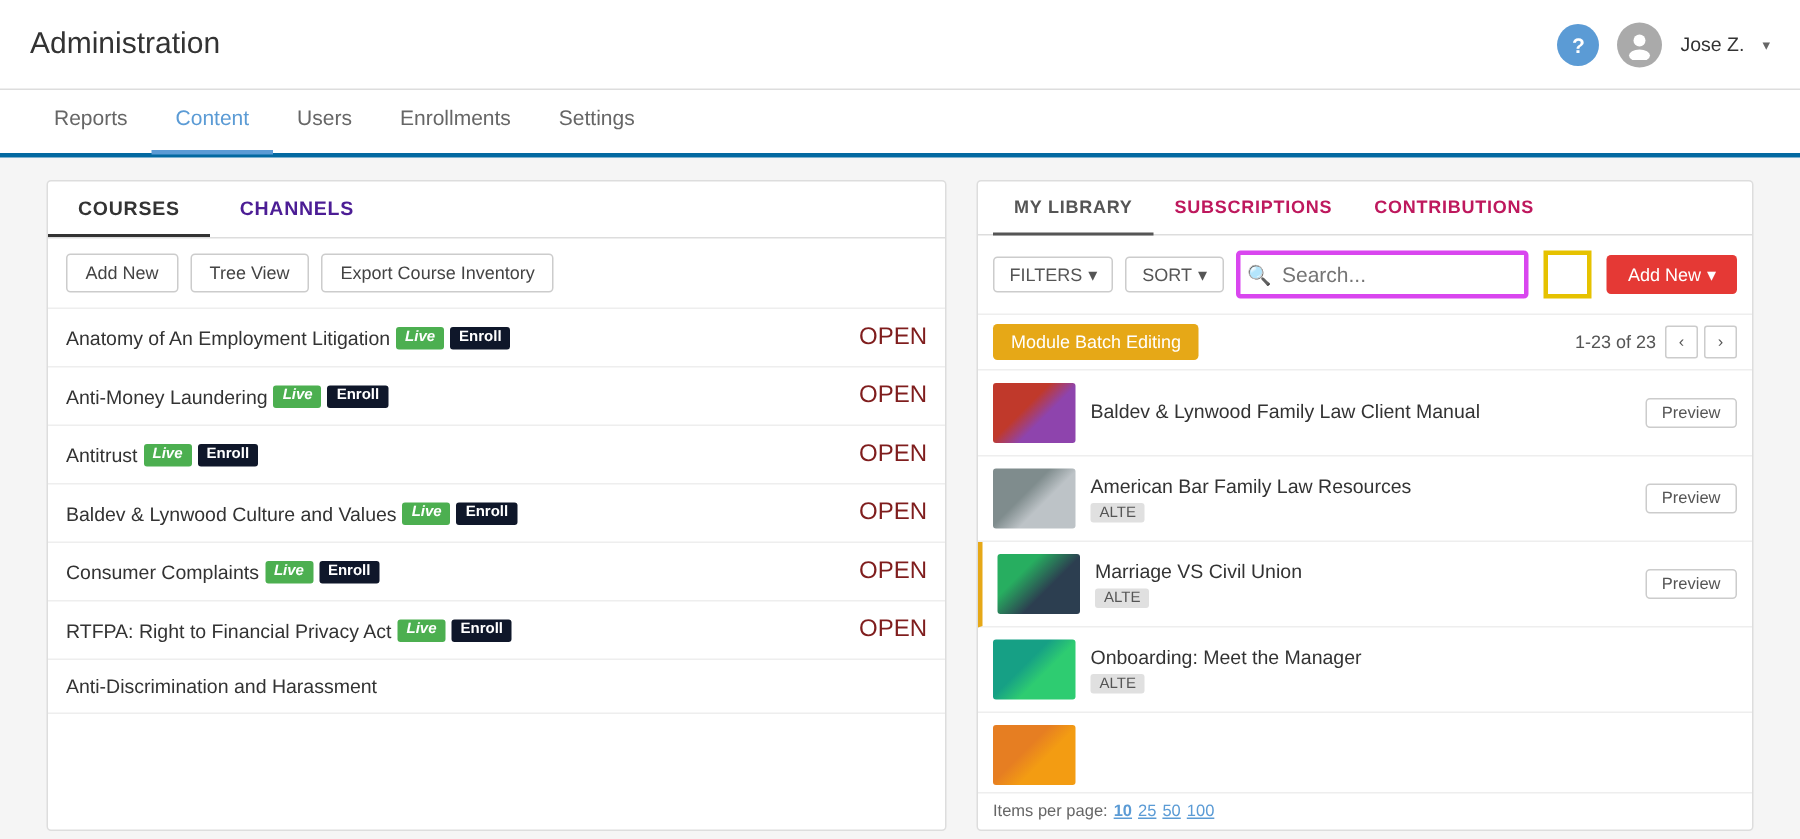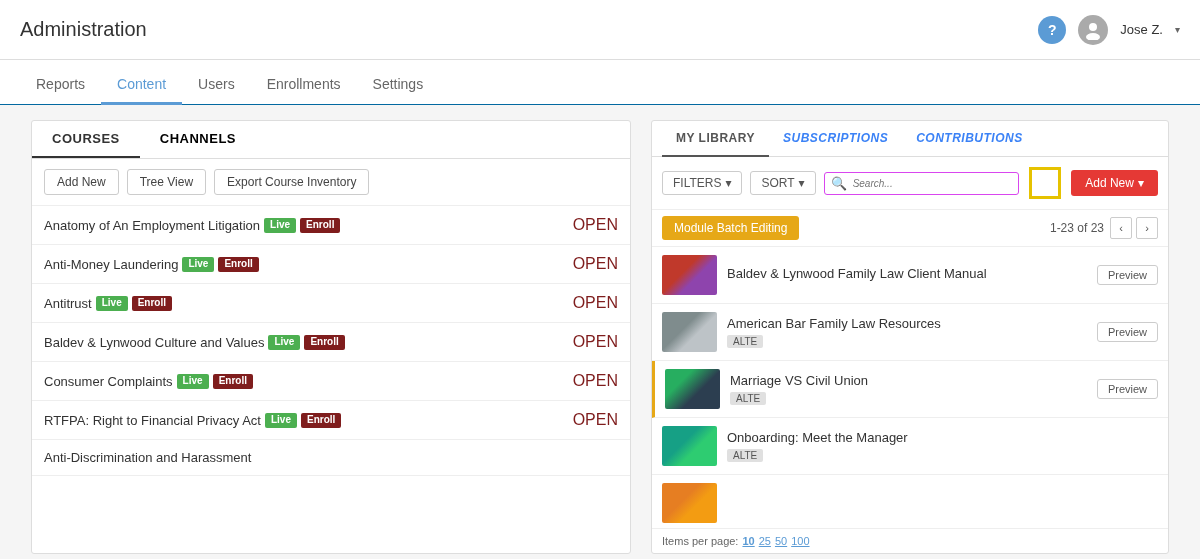--- a/index.html
+++ b/index.html
@@ -43,23 +43,22 @@
     }
     .user-name {
       font-size: 13px;
       color: #333;
     }
     .chevron-down { font-size: 10px; color: #666; }
 
     
     .nav-bar {
       background: #fff;
-      border-bottom: 1px solid #0369a1;
-      display: flex;
-      align-items: flex-end;
+      border-bottom: 3px solid #0369a1;
+      display: flex;
       padding: 0 20px;
       height: 45px;
     }
     .nav-tab {
       padding: 10px 16px;
       cursor: pointer;
       font-size: 14px;
       color: #666;
       border-bottom: 3px solid transparent;
       margin-bottom: -1px;
@@ -96,21 +95,21 @@
       font-weight: 600;
       cursor: pointer;
       color: #999;
       letter-spacing: 0.5px;
     }
     .left-tab.active {
       color: #333;
       border-bottom: 2px solid #333;
     }
     .left-tab.channels {
-      color: #000000;
+      color: #4c1d95;
     }
 
     .left-toolbar {
       padding: 10px 12px;
       display: flex;
       gap: 8px;
       border-bottom: 1px solid #eee;
     }
     .btn-default {
       padding: 5px 12px;
@@ -133,23 +132,24 @@
     .course-item-left { display: flex; flex-direction: row; gap: 4px; }
     .course-title { font-size: 13px; color: #333; }
     .course-badges { display: flex; gap: 4px; }
     .badge-live {
       background: #4caf50;
       color: #fff;
       font-size: 10px;
       padding: 1px 6px;
       border-radius: 2px;
       font-weight: 600;
+      font-style: italic;
     }
     .badge-enroll {
-      background: #7f1d1d;
+      background: #0f172a;
       color: #fff;
       font-size: 10px;
       padding: 1px 6px;
       border-radius: 2px;
       font-weight: 600;
     }
     .open-link {
       color: #7f1d1d;
       font-size: 16px;
       text-decoration: none;
@@ -174,21 +174,21 @@
       padding: 10px 14px;
       font-size: 12px;
       font-weight: 600;
       cursor: pointer;
       color: #999;
       letter-spacing: 0.5px;
       border-bottom: 2px solid transparent;
       margin-bottom: -1px;
     }
     .right-tab.active { color: #555; border-bottom: 2px solid #555; }
-    .right-tab.blue { color: #3b82f6; font-style: italic; }
+    .right-tab.blue { color: #be185d; }
 
     .right-toolbar {
       padding: 8px 10px;
       display: flex;
       align-items: center;
       gap: 8px;
       border-bottom: 1px solid #eee;
     }
     .filter-btn {
       padding: 4px 10px;
@@ -201,25 +201,24 @@
       display: flex; align-items: center; gap: 4px;
     }
     .search-box {
       flex: 1;
       position: relative;
       display: flex; align-items: center;
     }
     .search-box input {
       width: 100%;
       padding: 5px 8px 5px 28px;
-      border: 1px solid #d946ef;
-      border-radius: 3px;
-      font-size: 10px;
+      border: 3px solid #d946ef;
+      border-radius: 3px;
+      font-size: 14px;
       outline: none;
-      font-style: italic;
     }
     .search-icon-inner {
       position: absolute;
       left: 8px;
       color: #aaa;
       font-size: 13px;
     }
 
     .btn-add-new {
       padding: 6px 14px;

